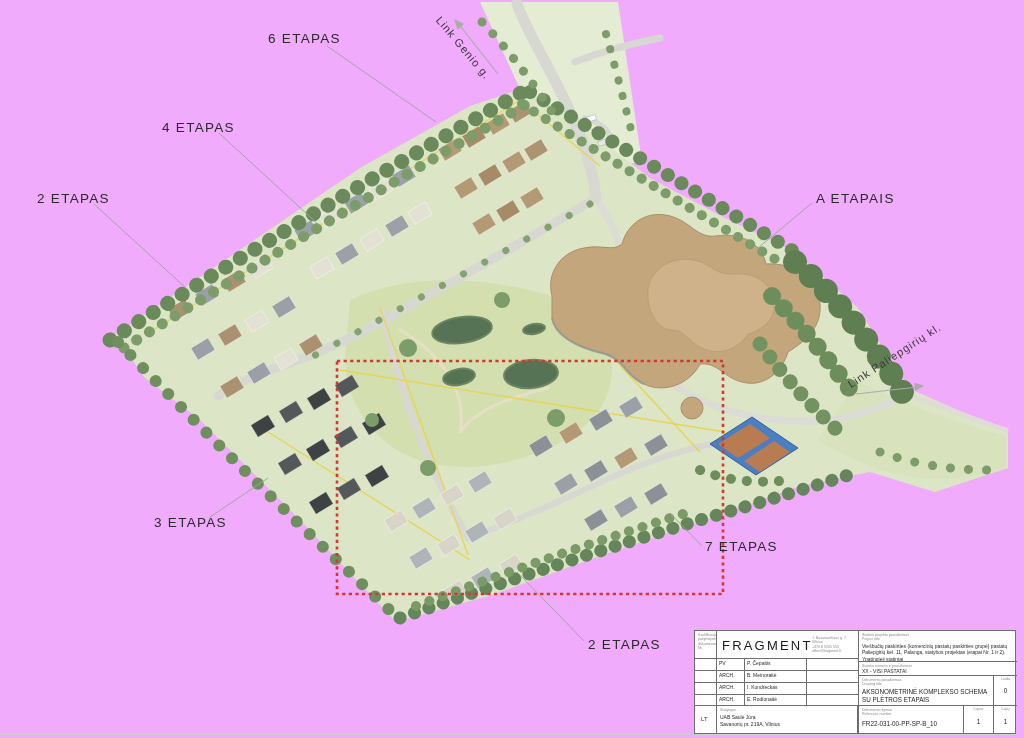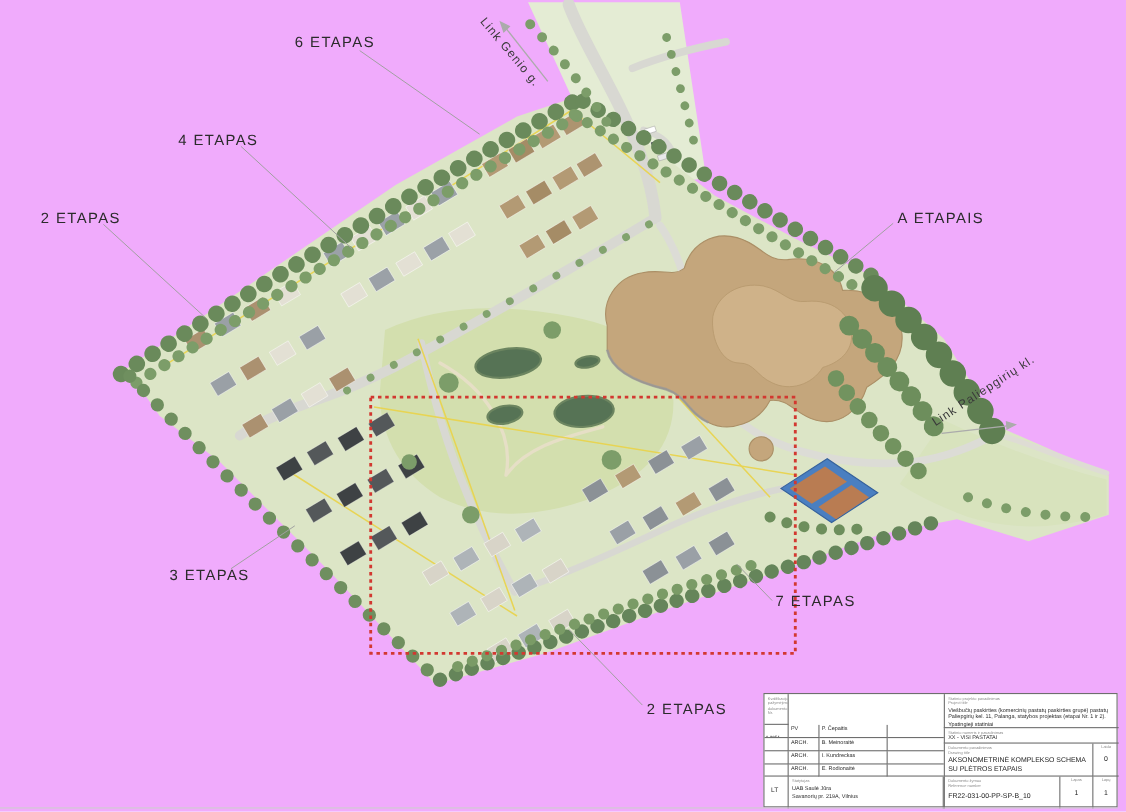--- a/index.html
+++ b/index.html
@@ -234,20 +234,28 @@
     <div class="phase-lbl" style="left:588px; top:637px;">2 ETAPAS</div>
     <div class="street-lbl" style="left:443px; top:14px;  transform:rotate(50deg);  transform-origin:left top;">Link Genio g.</div>
     <div class="street-lbl" style="left:852px; top:378px; transform:rotate(-33deg); transform-origin:left bottom;">Link Paliepgirių kl.</div>
   </div>
 
   <div id="tblock">
 
     <div class="cell pad" style="left:0; top:0; width:22px; height:28px;">
       <span class="tiny">Kvalifikacijos pažymėjimo dokumento Nr.</span>
     </div>
+    <div class="cell noR" style="left:22px; top:0; width:141px; height:28px;">
+      <span class="logo-txt" style="position:absolute; left:5px; top:7px;">FRAGMENT</span>
+      <span style="position:absolute; left:95px; top:5px;">
+        <span class="tiny">J. Basanavičiaus g. 7, Vilnius</span>
+        <span class="tiny">+370 6 9205 555</span>
+        <span class="tiny">office@fragment.lt</span>
+      </span>
+    </div>
 
     <div class="cell" style="left:0; top:28px; width:22px; height:12px;">
       <span class="val-s" style="font-size:4.2px; padding:1px;">A 2051</span>
     </div>
     <div class="cell" style="left:22px; top:28px; width:28px; height:12px;">
       <span class="val-s" style="padding:1px 2px; display:block;">PV</span>
     </div>
     <div class="cell" style="left:50px; top:28px; width:62px; height:12px;">
       <span class="val-s" style="padding:1px 2px; display:block;">P. Čepaitis</span>
     </div>

